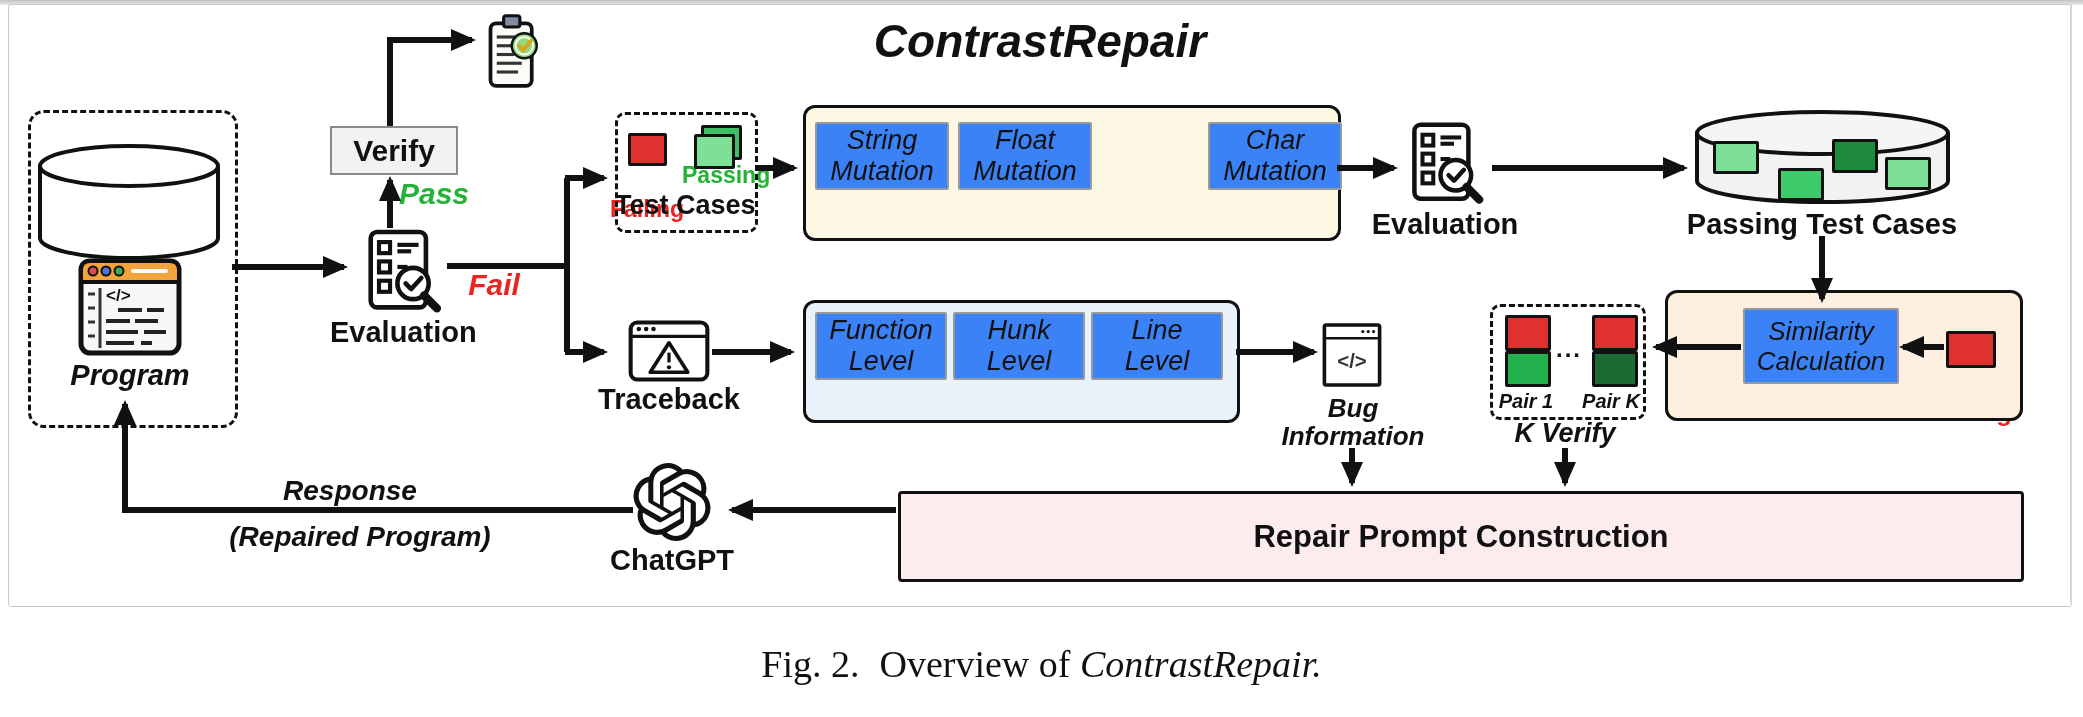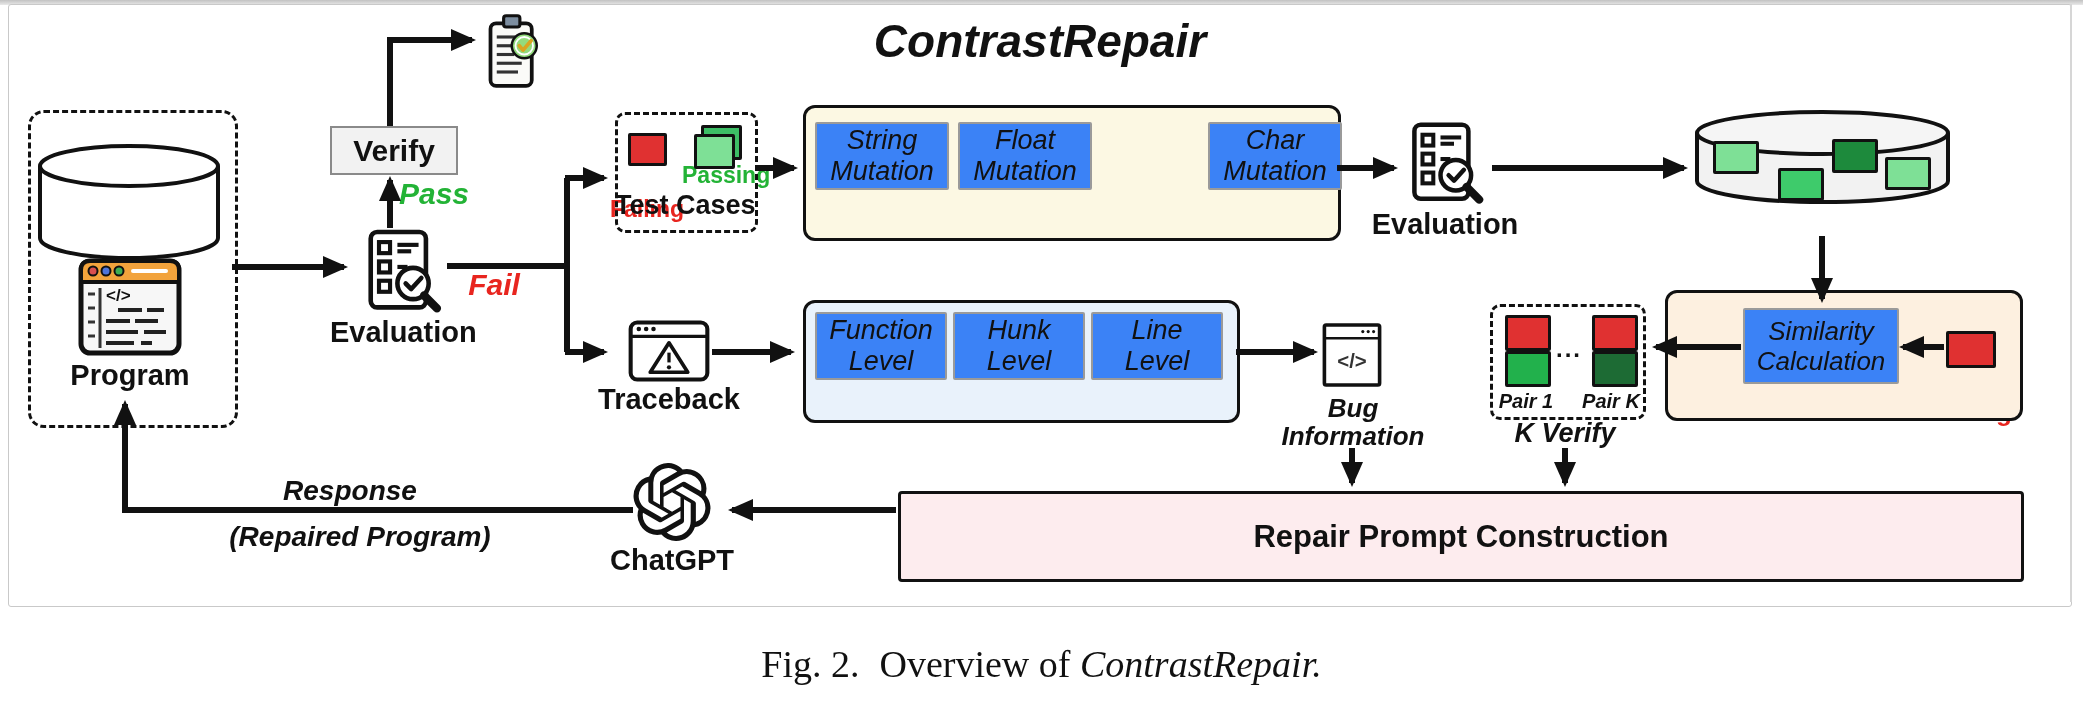--- a/index.html
+++ b/index.html
@@ -71,21 +71,21 @@
       <line x1="40" y1="52" x2="64" y2="52"></line>
         <line x1="69" y1="52" x2="86" y2="52"></line>
       <line x1="28" y1="63" x2="52" y2="63"></line>
         <line x1="57" y1="63" x2="80" y2="63"></line>
       <line x1="28" y1="74" x2="60" y2="74"></line>
         <line x1="66" y1="74" x2="88" y2="74"></line>
       <line x1="28" y1="85" x2="56" y2="85"></line>
         <line x1="63" y1="85" x2="74" y2="85"></line>
     </g>
   </svg>
-  <div class="lbl node-label" style="left:28px;top:360px;width:204px;">Program</div>
+  <div class="lbl node-label" style="left:28px;top:360px;width:204px;font-style:italic;">Program</div>
 
   <div class="abs node" style="left:330px;top:126px;width:124px;height:45px;background:#f2f2f2;
        border:2px solid #8a8a8a;display:flex;align-items:center;justify-content:center;
        font-weight:bold;font-size:30px;">
     <span>Verify</span>
   </div>
 
   <svg class="abs node" style="left:483px;top:12px;" width="60" height="80" viewBox="0 0 96 124">
     <rect x="12" y="16" width="66" height="100" rx="9" fill="#fbfbf8" stroke="#111" stroke-width="6"></rect>
     <rect x="33" y="4" width="26" height="18" rx="4" fill="#7d8ea0" stroke="#111" stroke-width="5"></rect>
@@ -168,20 +168,21 @@
 
   <svg class="abs node" style="left:1693px;top:108px;" width="259" height="98" viewBox="0 0 259 98">
     <path d="M4 25 L4 73 A125 21 0 0 0 255 73 L255 25" fill="#f2f2f2" stroke="#111" stroke-width="4"></path>
     <ellipse cx="129.5" cy="25" rx="125.5" ry="21" fill="#f5f5f5" stroke="#111" stroke-width="4"></ellipse>
   </svg>
   <div class="sq node" style="left:1713px;top:141px;width:40px;height:27px;background:#7ee096;"></div>
   <div class="lbl dots" style="left:1776px;top:138px;width:48px;font-size:26px;">...</div>
   <div class="sq node" style="left:1832px;top:139px;width:40px;height:28px;background:#1d8a3c;"></div>
   <div class="sq node" style="left:1778px;top:168px;width:40px;height:27px;background:#3ecb6b;"></div>
   <div class="sq node" style="left:1885px;top:157px;width:40px;height:27px;background:#7ee096;"></div>
+  <div class="lbl node-label" style="left:1660px;top:209px;width:324px;">Passing Test Cases</div>
 
   <svg class="abs node" style="left:628px;top:320px;" width="82" height="62" viewBox="0 0 100 76">
     <rect x="3" y="3" width="94" height="70" rx="8" fill="#fff" stroke="#111" stroke-width="5"></rect>
     <line x1="3" y1="20" x2="97" y2="20" stroke="#111" stroke-width="4"></line>
     <circle cx="13" cy="11" r="2.8" fill="#111"></circle>
       <circle cx="22" cy="11" r="2.8" fill="#111"></circle>
     <circle cx="31" cy="11" r="2.8" fill="#111"></circle>
     <path d="M50 28 L73 64 L27 64 Z" fill="#fff" stroke="#111" stroke-width="4.5" stroke-linejoin="round"></path>
     <line x1="50" y1="40" x2="50" y2="52" stroke="#111" stroke-width="4"></line>
     <circle cx="50" cy="58" r="2.6" fill="#111"></circle>

